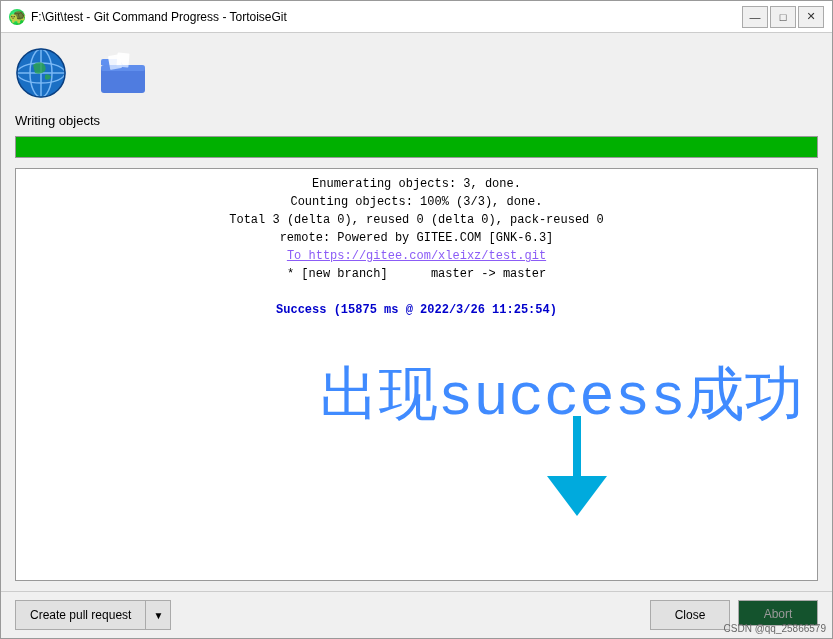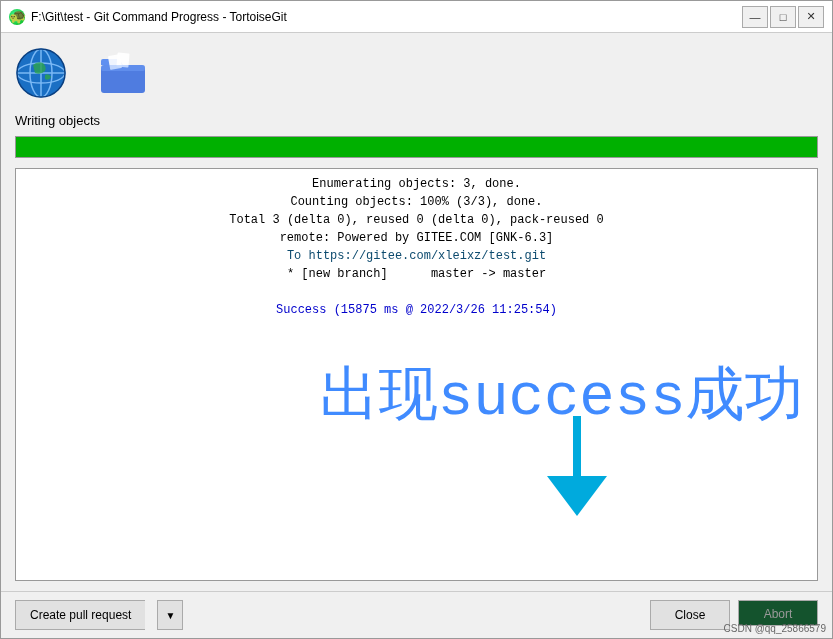--- a/index.html
+++ b/index.html
@@ -141,26 +141,27 @@
       position: relative;
     }
 
     .log-line {
       line-height: 1.5;
       white-space: pre;
       text-align: center;
     }
 
     .log-line.link-text {
-      color: #0c4a6e;
+      color: #8b5cf6;
+      text-decoration: underline;
     }
 
     .log-line.success-text {
       color: #0000cc;
-      font-weight: normal;
+      font-weight: bold;
     }
 
     .overlay-text {
       position: absolute;
       top: 50%;
       left: 50%;
       transform: translate(-20%, -60%);
       font-size: 59px;
       font-weight: normal;
       color: rgba(0, 100, 255, 0.75);
@@ -183,21 +184,21 @@
       align-items: center;
       justify-content: space-between;
       padding: 8px 14px;
       background: #f0f0f0;
       border-top: 1px solid #ccc;
     }
 
     .pull-request-group {
       display: flex;
       align-items: flex-end;
-      gap: 12px;
+      gap: 0;
     }
 
     .pull-request-btn {
       padding: 6px 14px;
       background: #e1e1e1;
       border: 1px solid #aaa;
       border-right: none;
       cursor: pointer;
       font-size: 12px;
       height: 30px;

